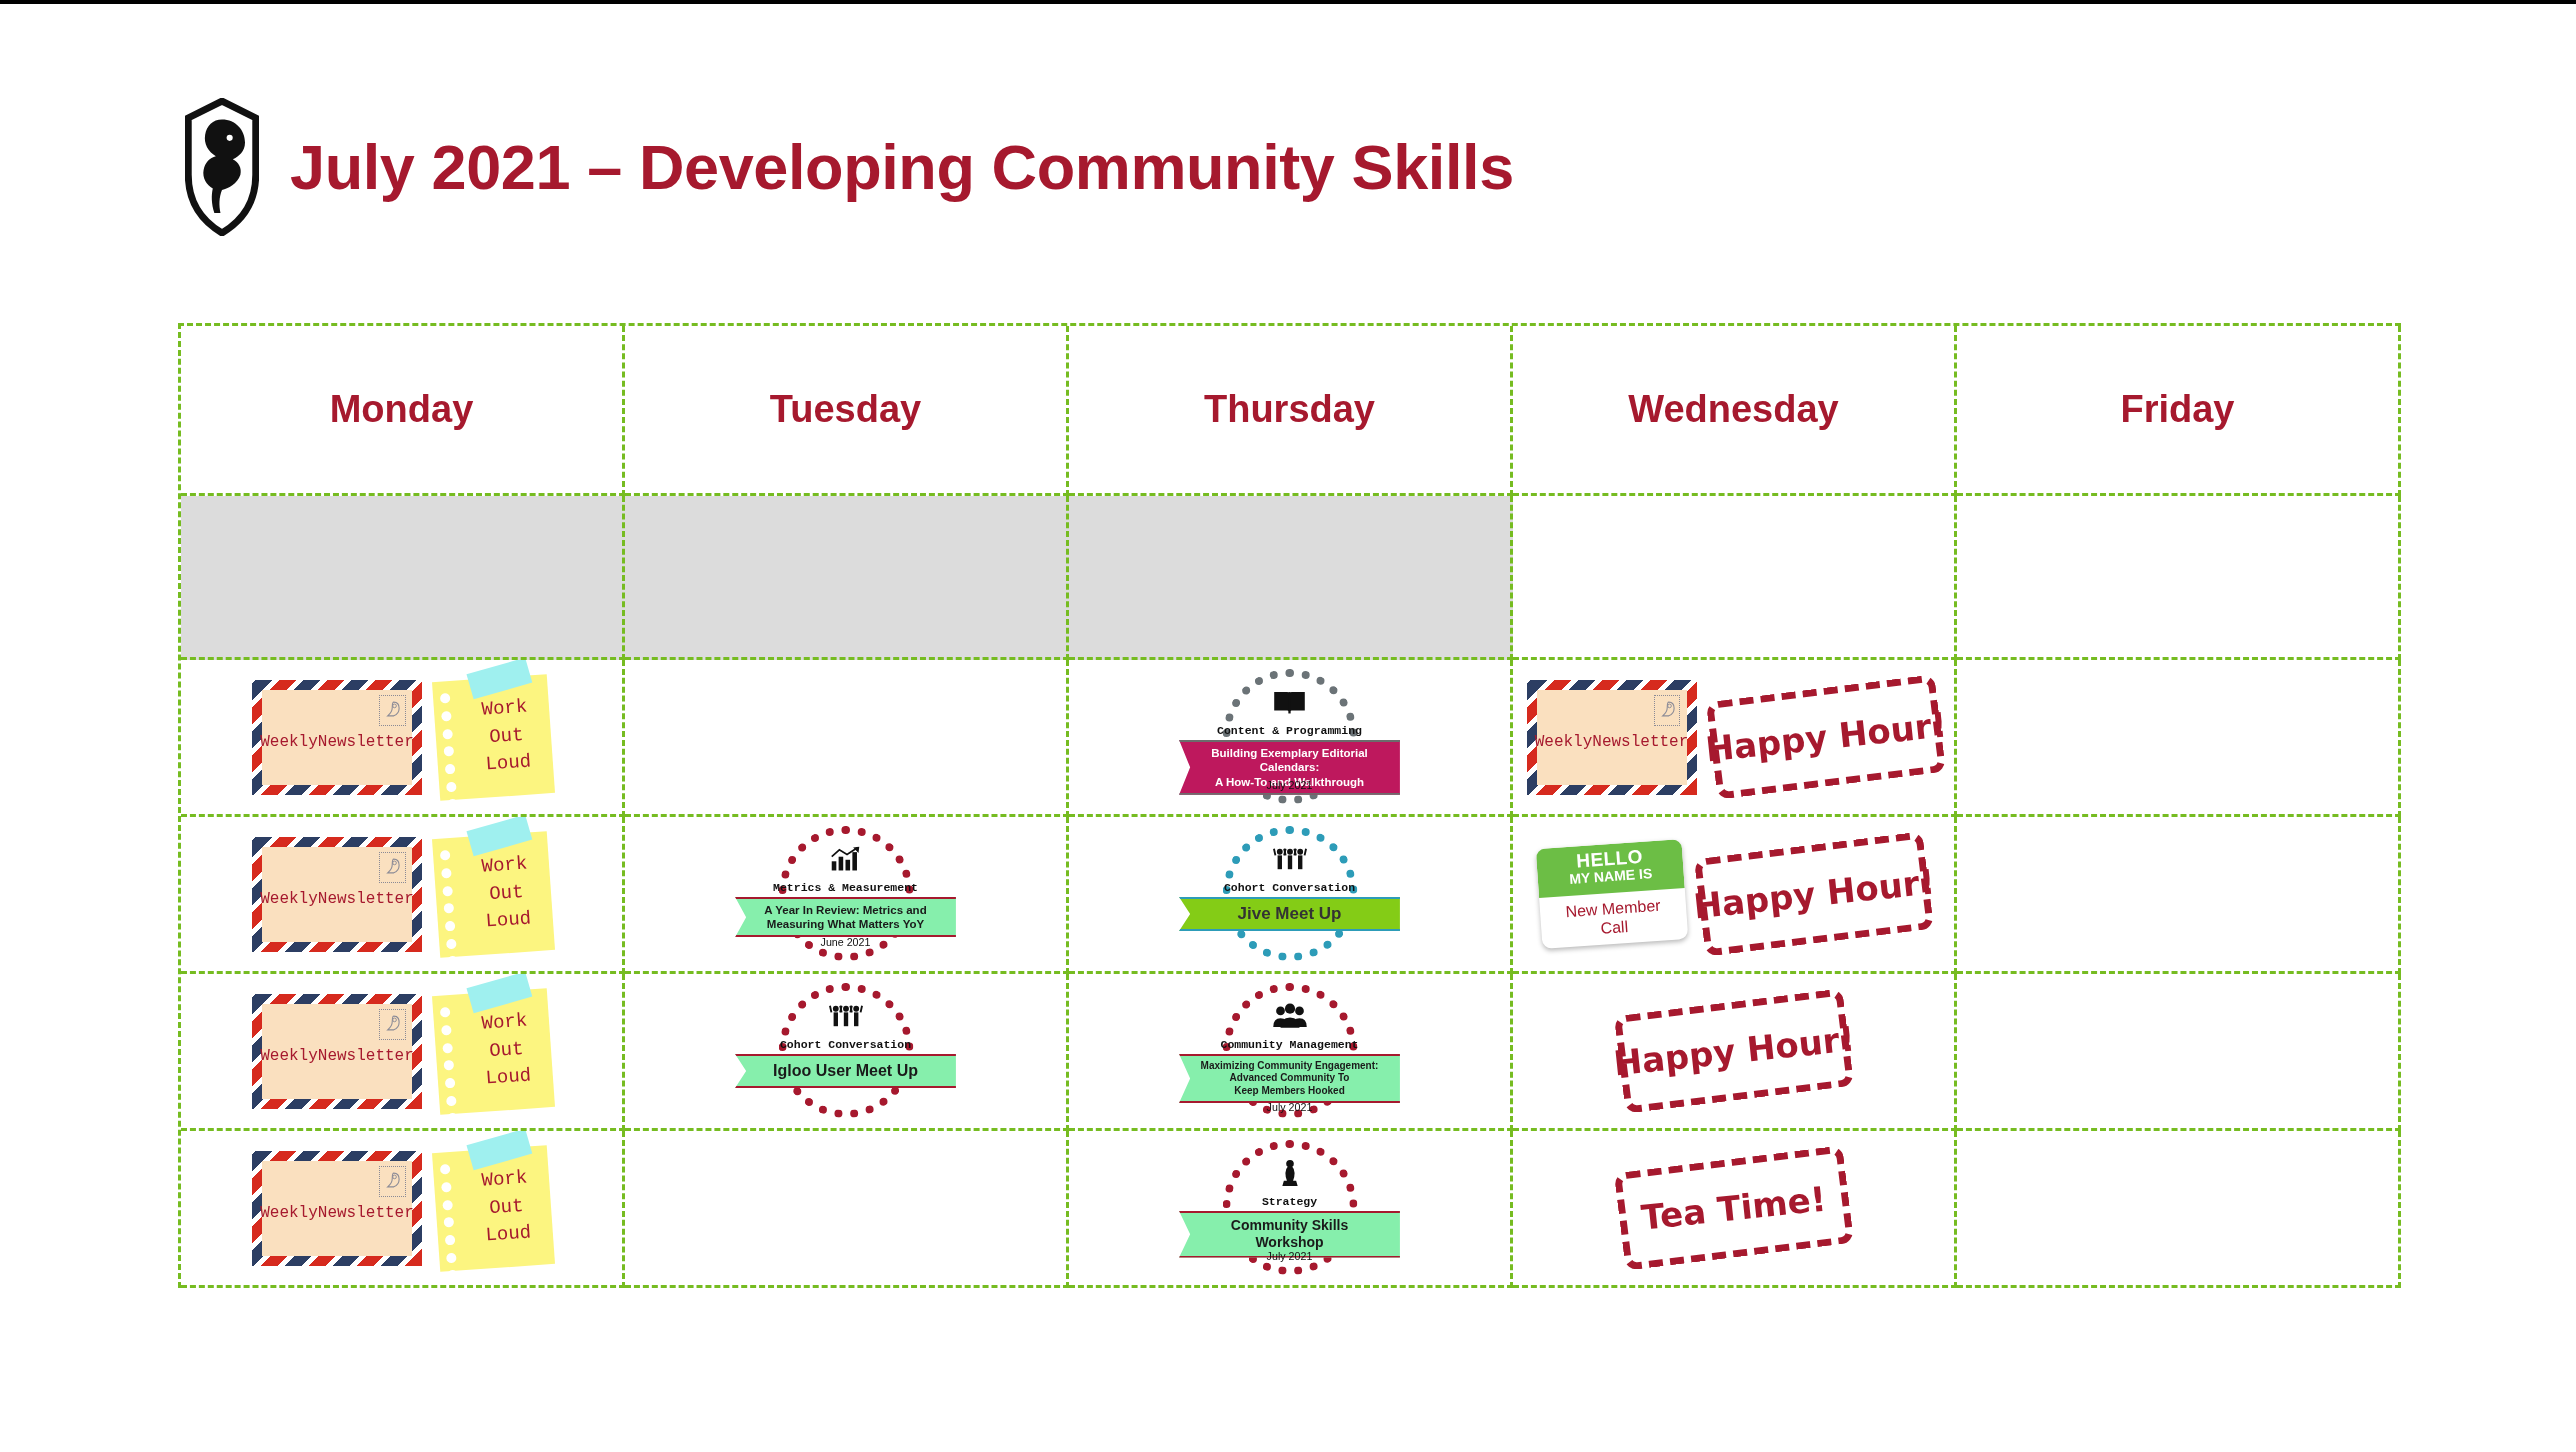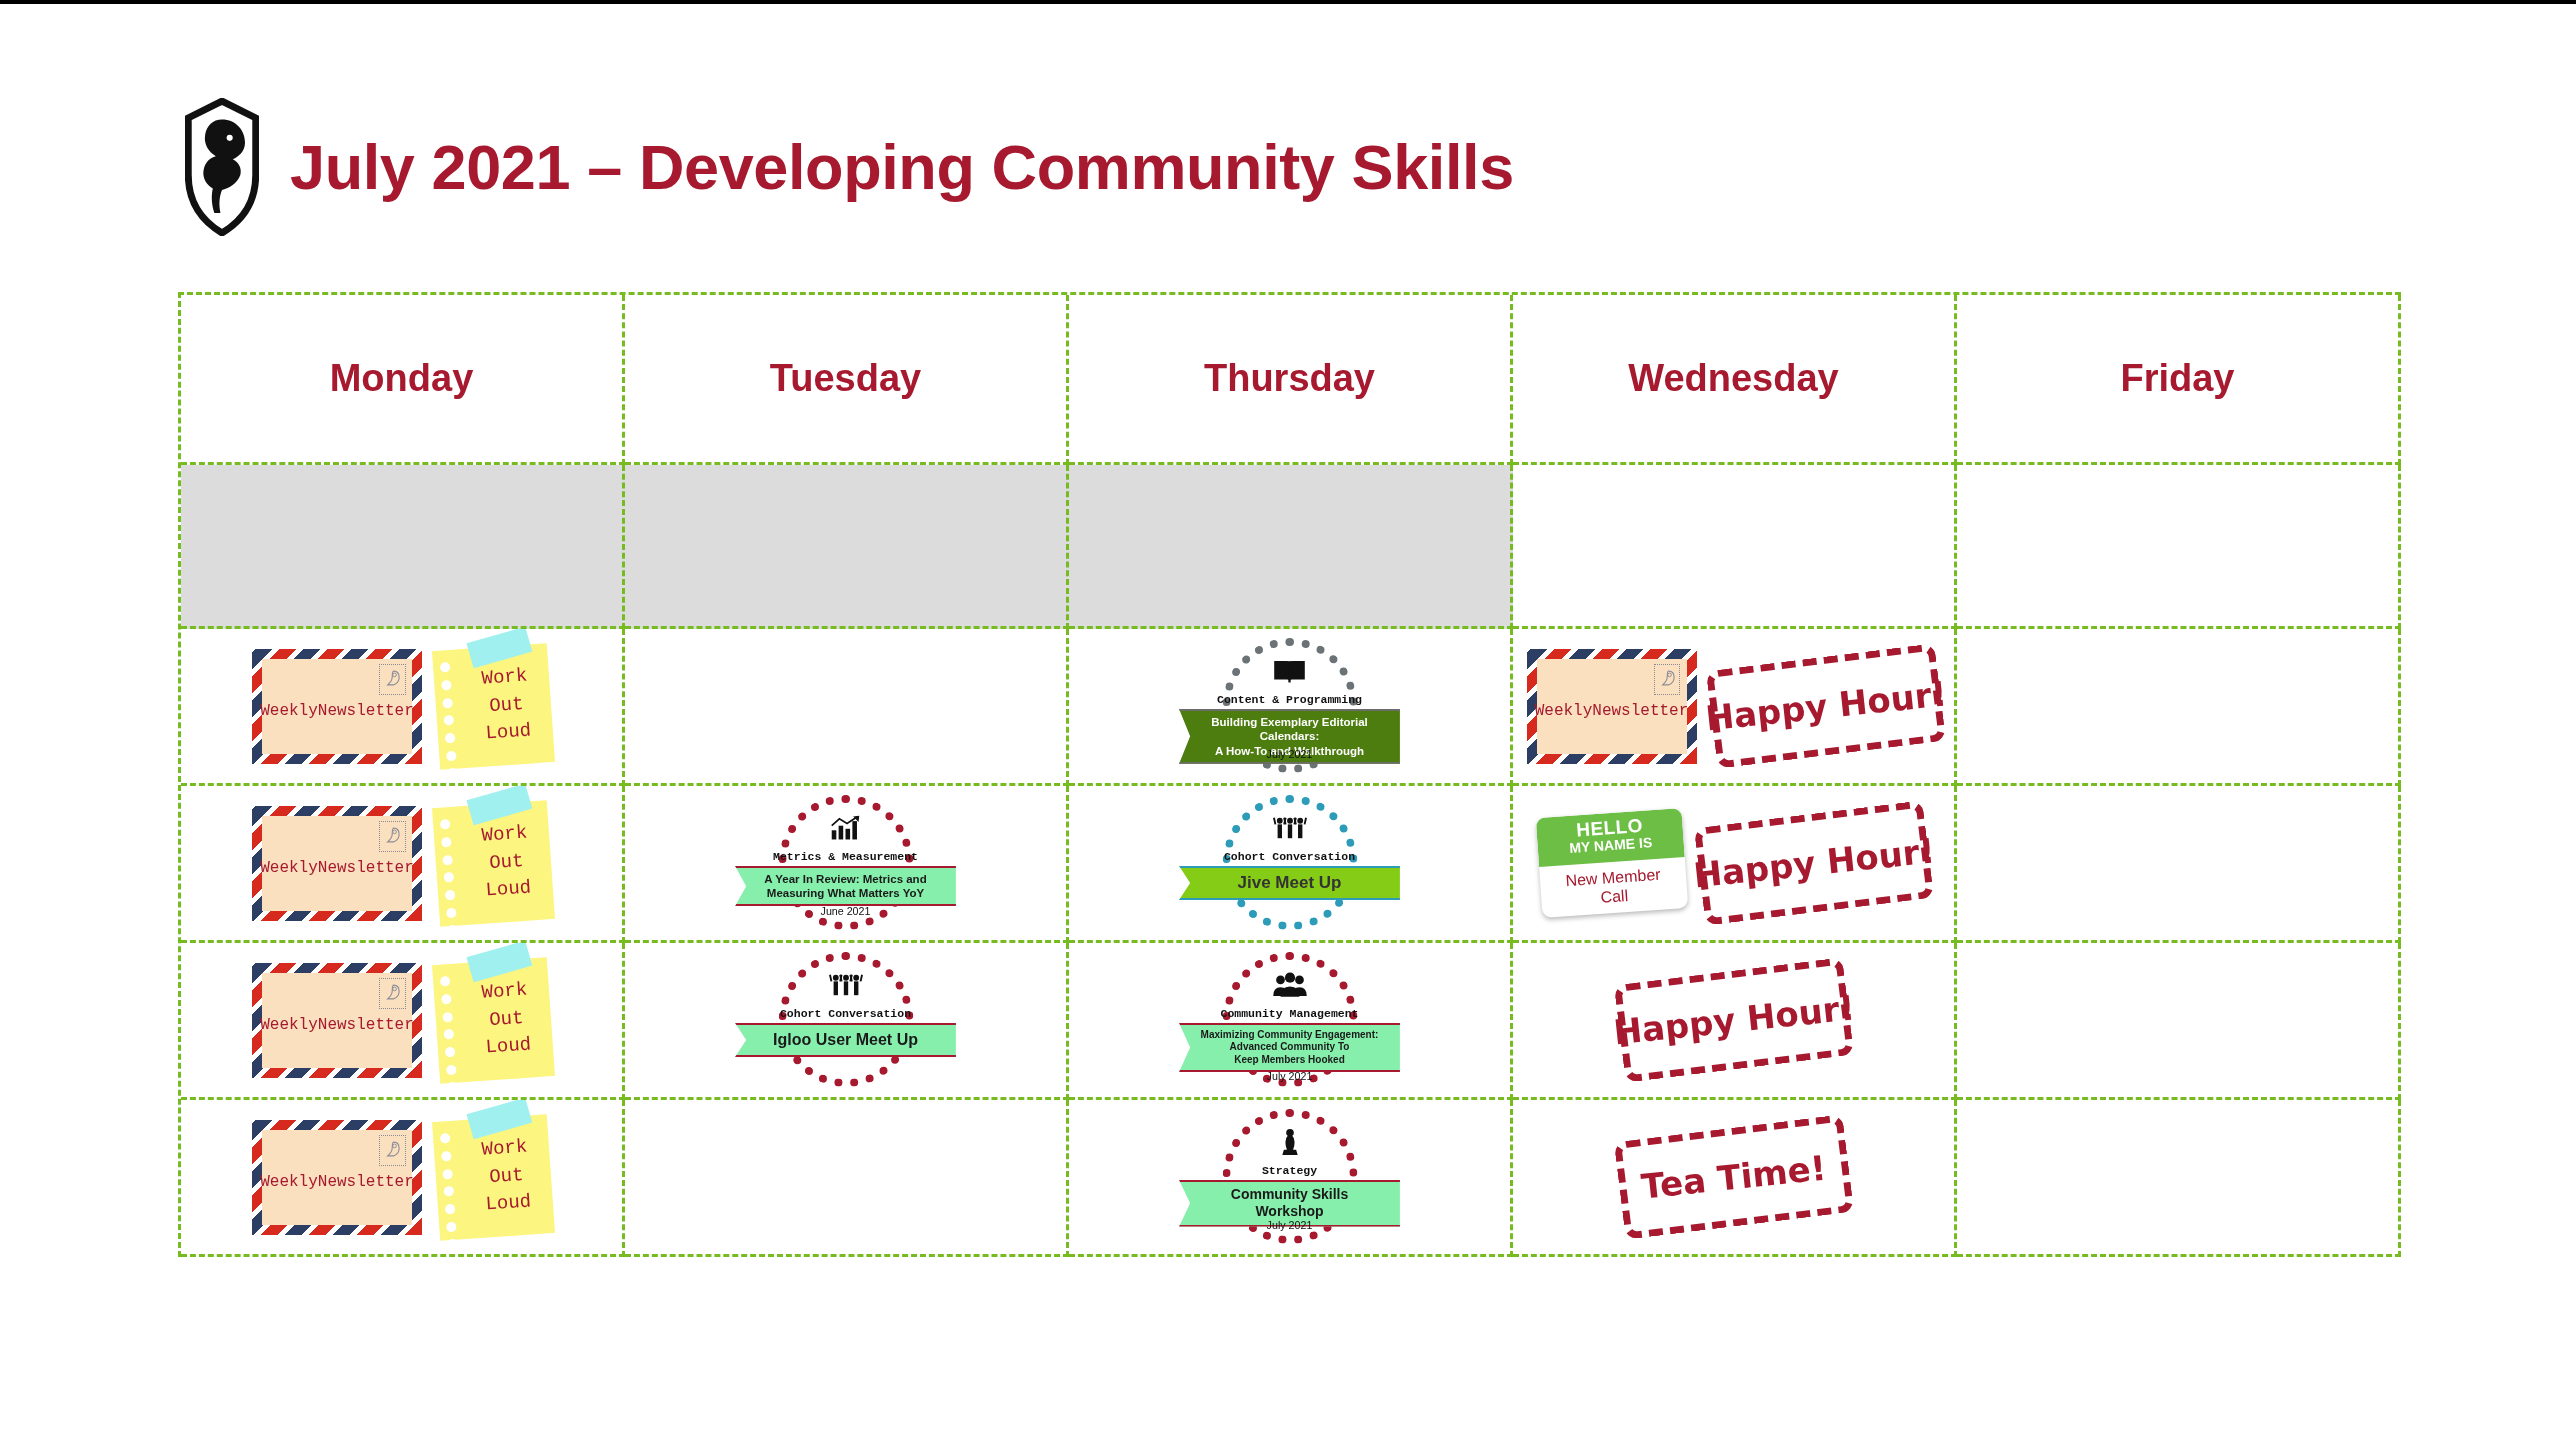--- a/index.html
+++ b/index.html
@@ -38,21 +38,21 @@
     font-weight: bold;
     color: #A6192E;
     letter-spacing: -0.4px;
     white-space: nowrap;
   }
 
   
   .calendar {
     position: absolute;
     left: 178px;
-    top: 292px;
+    top: 323px;
     width: 2223px;
     border-top: 3.8px dashed #76BC21;
     border-left: 3.8px dashed #76BC21;
     box-sizing: border-box;
   }
   .row { display: flex; width: 100%; }
   .cell {
     box-sizing: border-box;
     border-right: 3.8px dashed #76BC21;
     border-bottom: 3.8px dashed #76BC21;
@@ -226,21 +226,21 @@
     text-align: center;
     padding: 3.8px 20px;
     box-sizing: border-box;
     font-size: 11.5px;
     font-weight: bold;
     color: #1a1a1a;
     line-height: 1.25;
     clip-path: polygon(0 0, 100% 0, 100% 100%, 0 100%, 5% 50%);
   }
   .badge.teal .ribbon {
-    background: #4d7c0f;
+    background: #be185d;
     color: #ffffff;
     border-color: #6c6c6c;
   }
   .badge.teal-plain .ribbon {
     background: #84cc16;
     color: #333333;
     border-color: #2D9CB8;
   }
   .badge .b-date {
     position: absolute;

